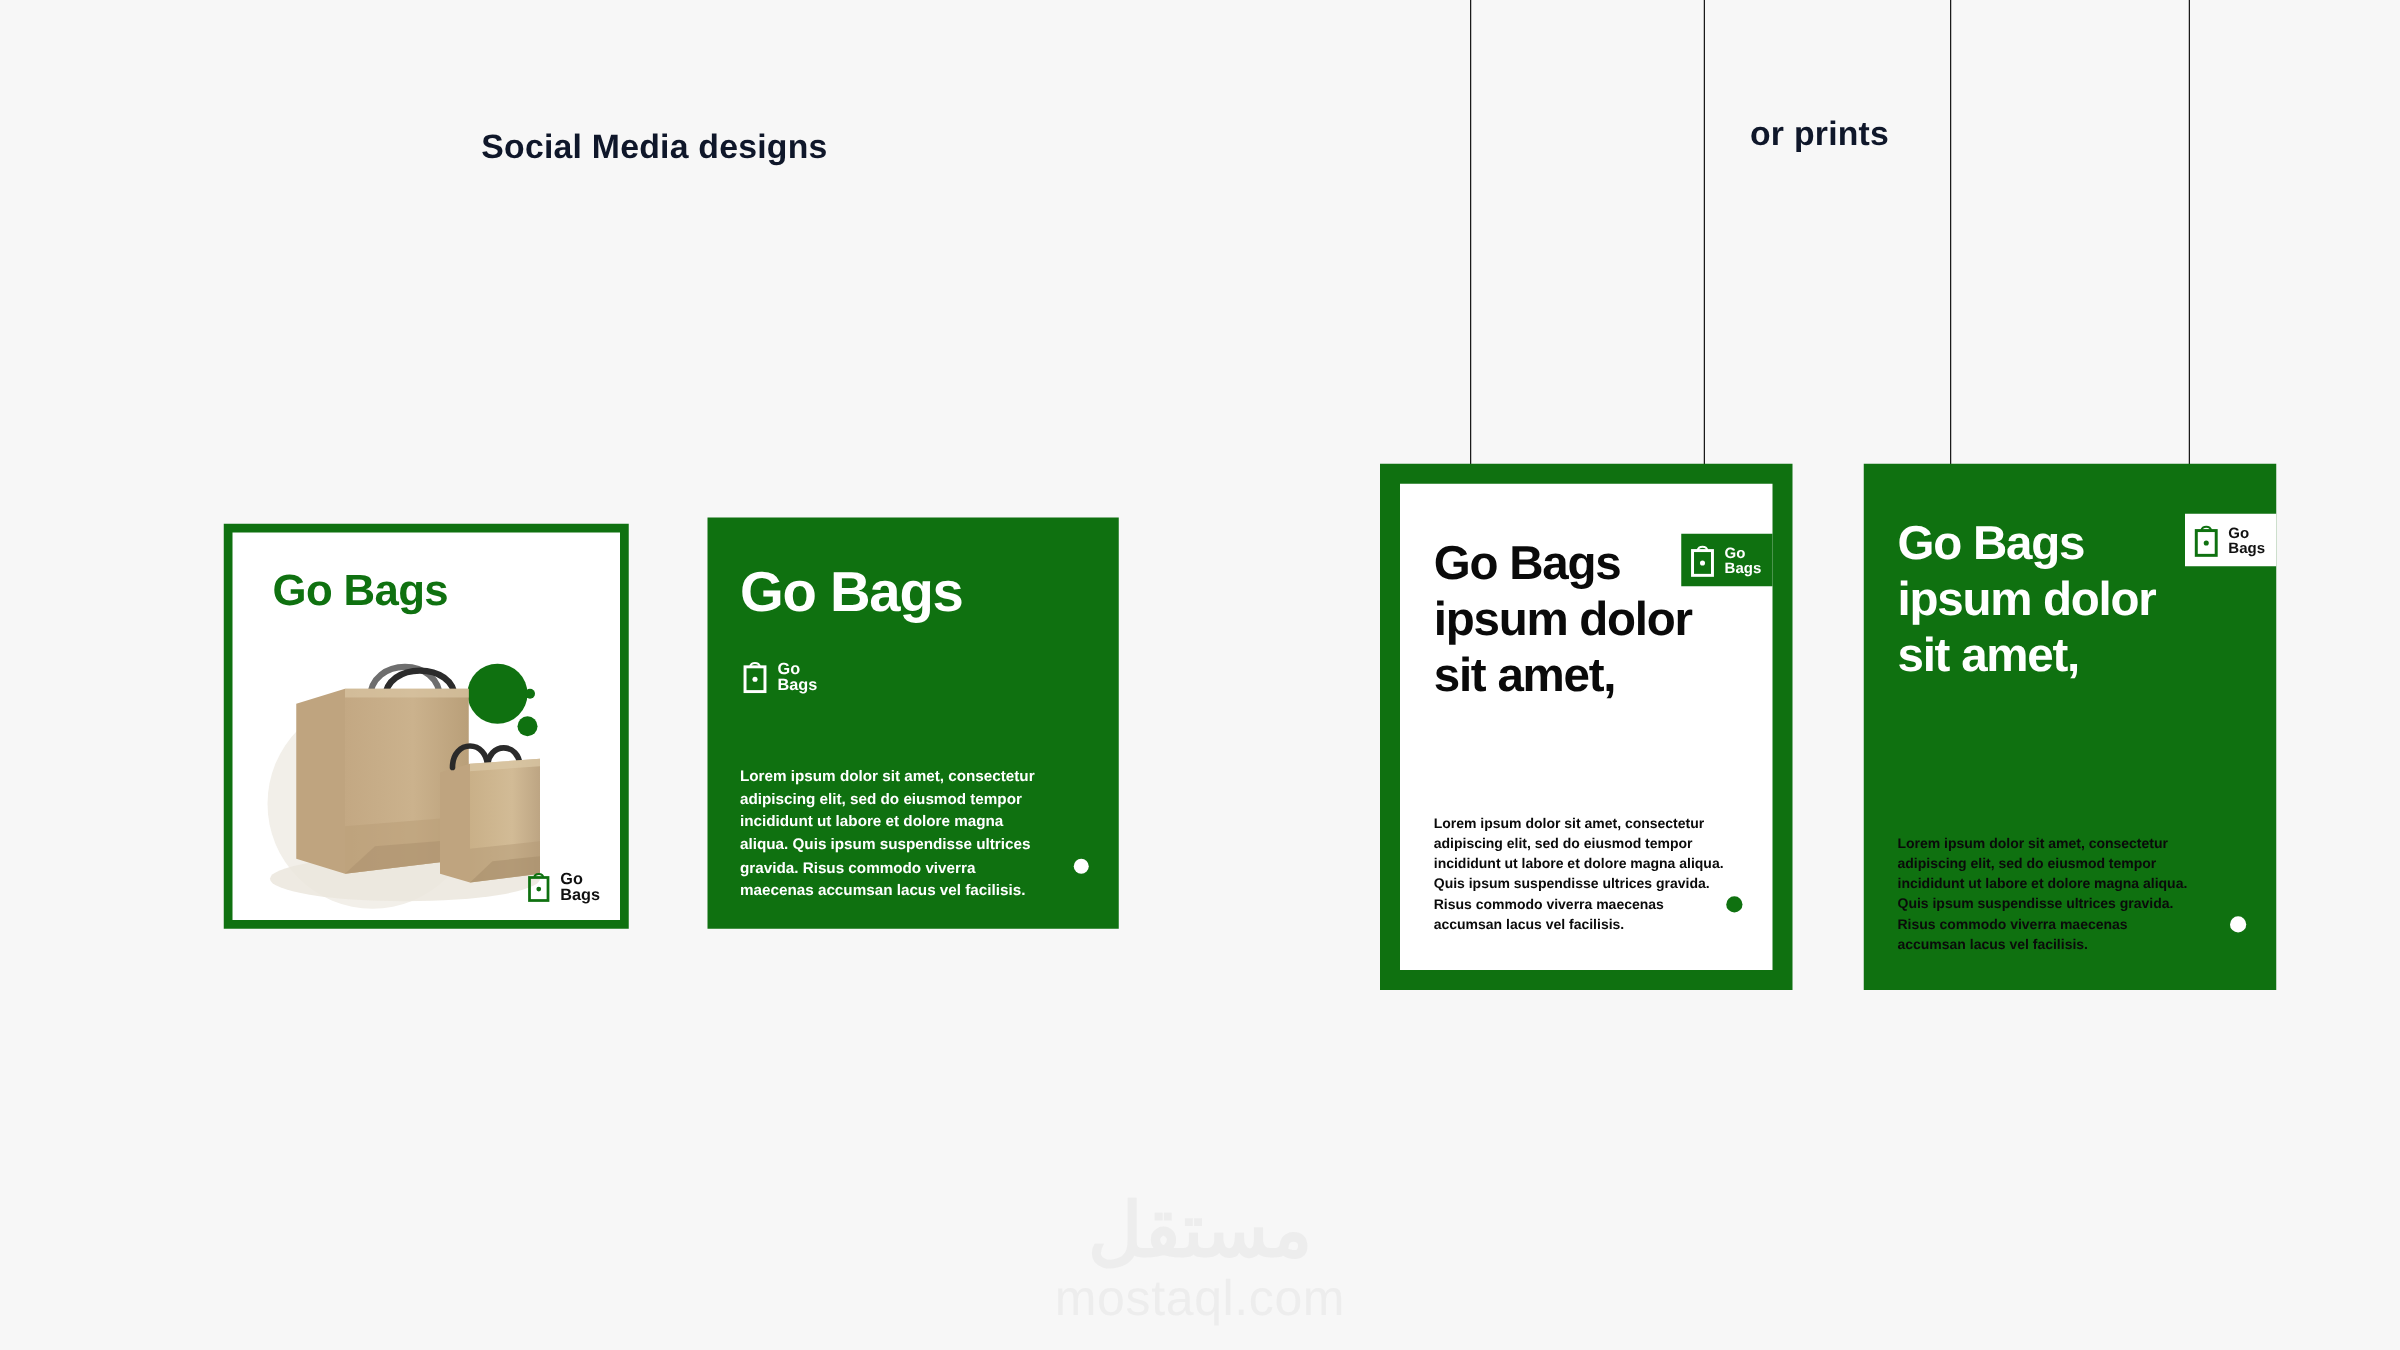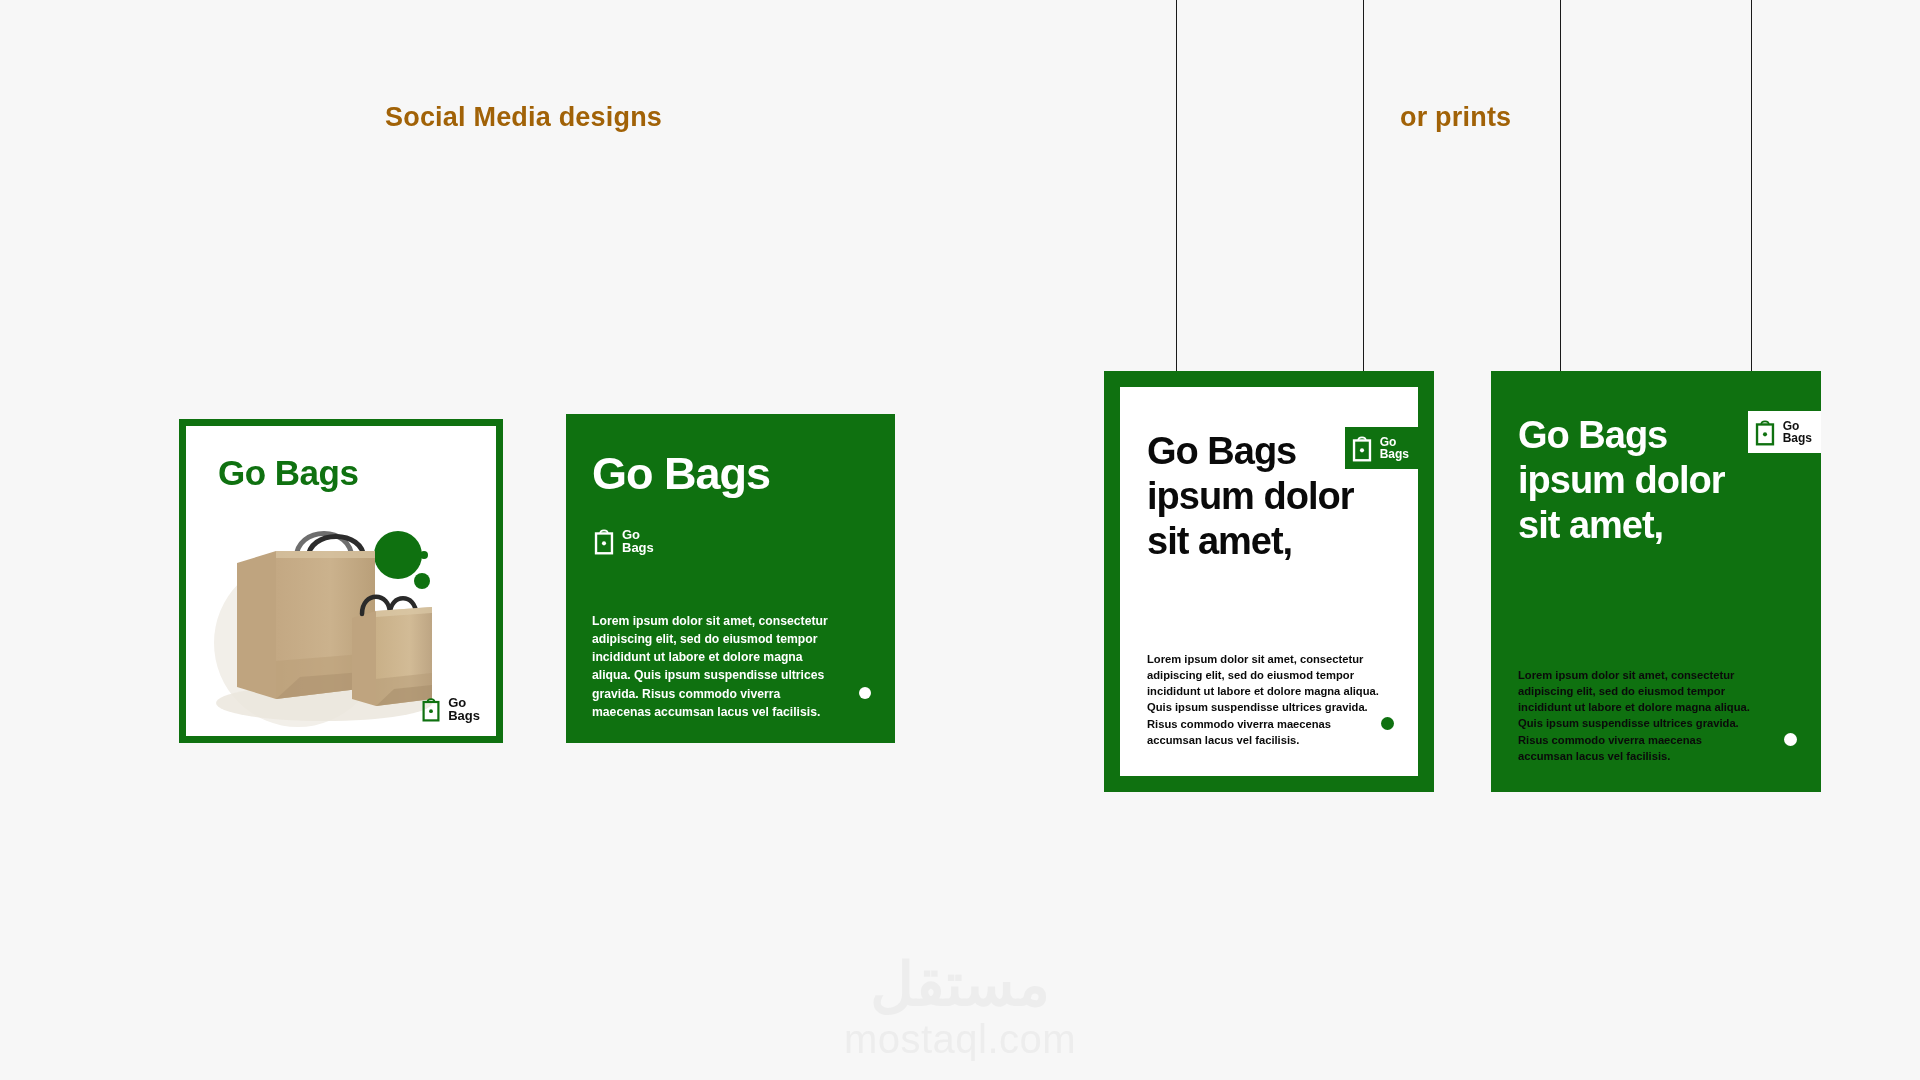--- a/index.html
+++ b/index.html
@@ -19,26 +19,26 @@
   .canvas {
     position: absolute;
     inset: 0;
   }
 
   
   .section-title {
     position: absolute;
     font-size: 27px;
     font-weight: bold;
-    color: #a16207;
+    color: #0f172a;
     letter-spacing: 0.2px;
     white-space: nowrap;
   }
   #title-social { left: 385px; top: 102px; }
-  #title-prints { left: 1400px; top: 102px; }
+  #title-prints { left: 1400px; top: 92px; }
 
   
   .string {
     position: absolute;
     top: 0;
     width: 1px;
     background: #1a1a1a;
   }
   .string-dot {
     position: absolute;

